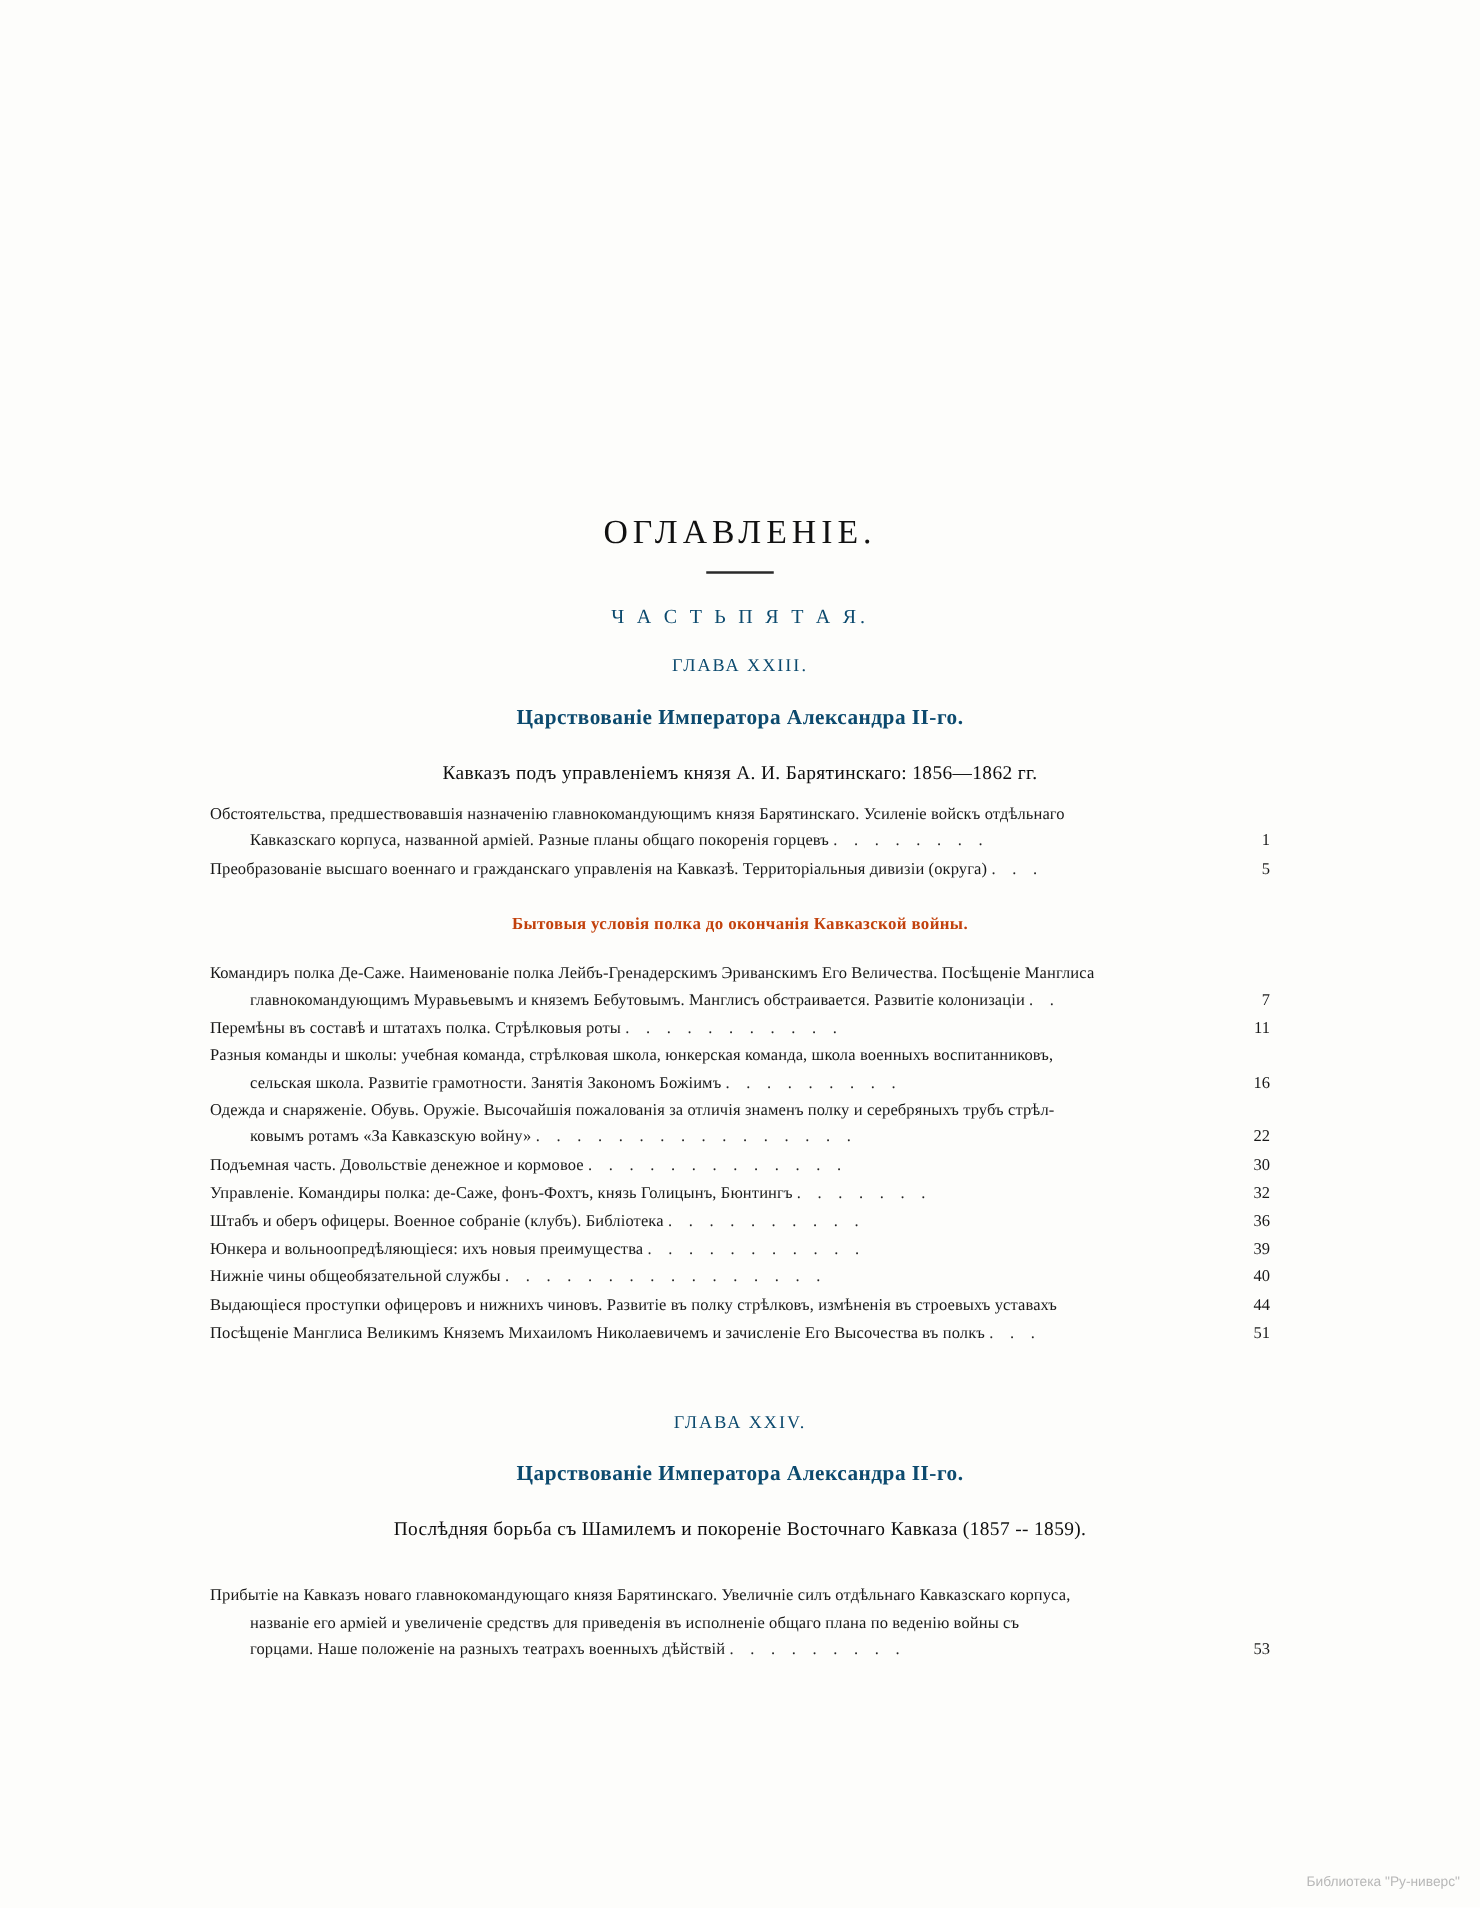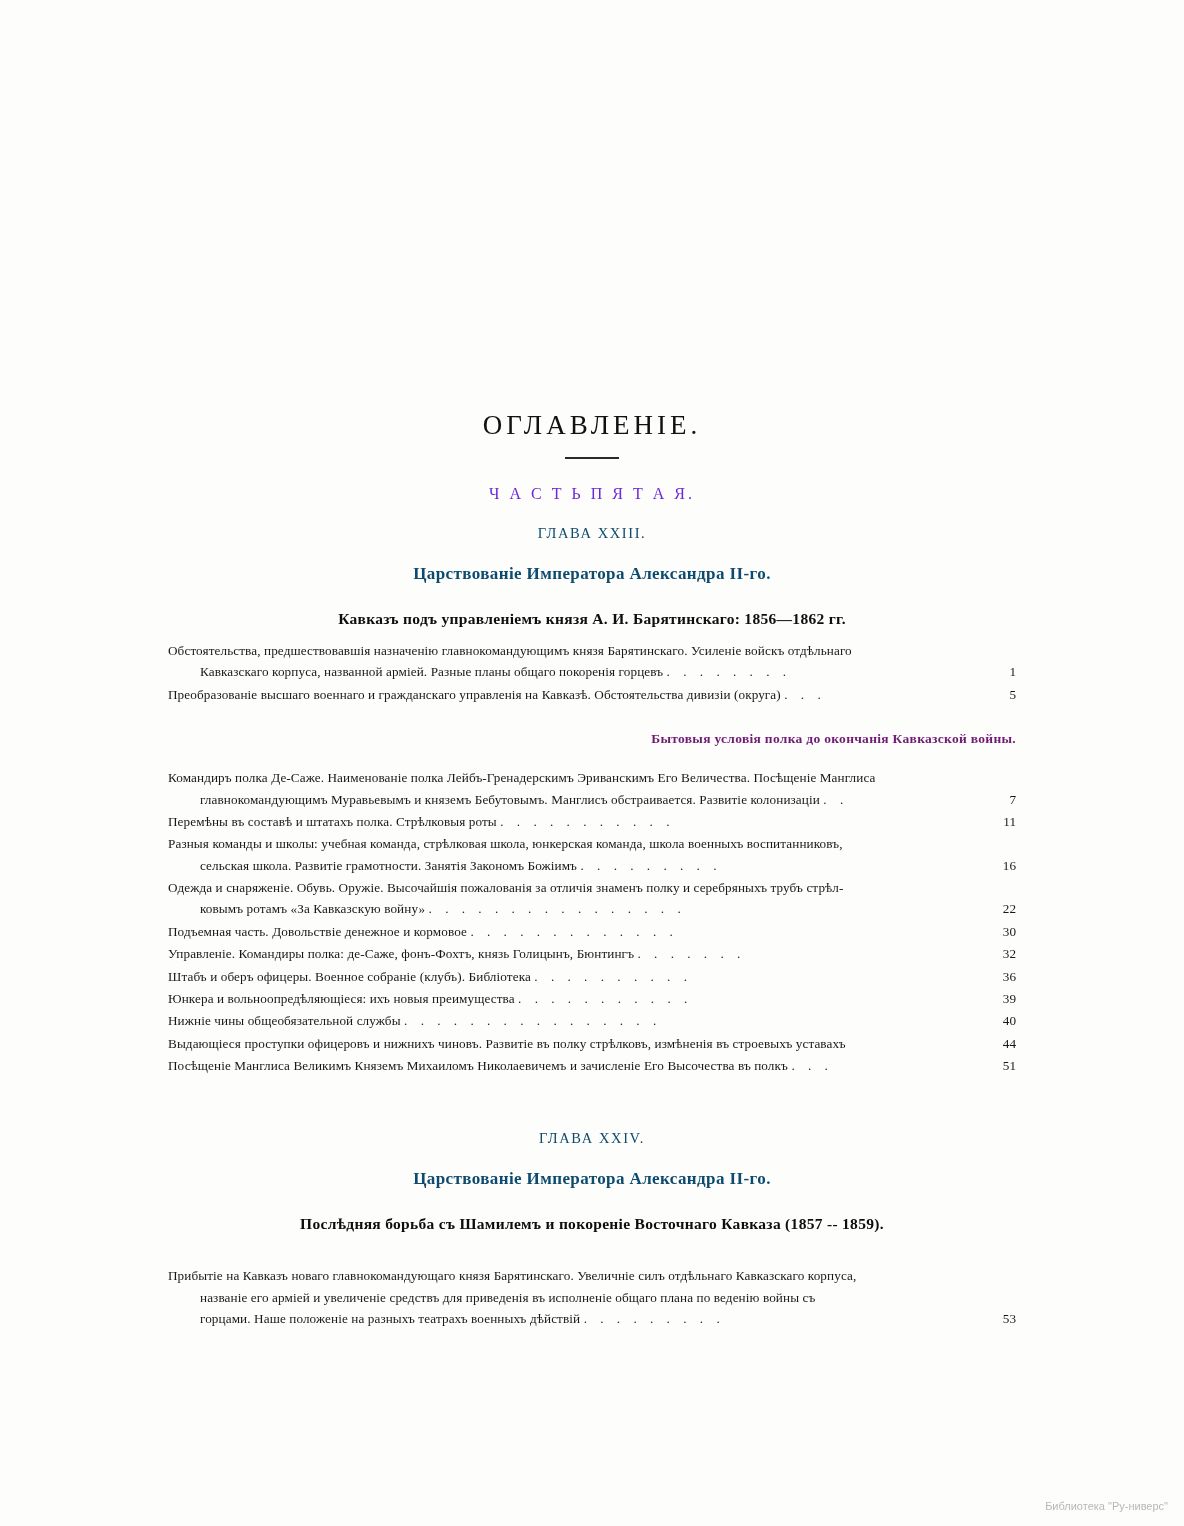--- a/index.html
+++ b/index.html
@@ -41,52 +41,52 @@
     width: 54px;
     height: 2px;
     background: #2a2a2a;
     margin: 0 auto 26px auto;
   }
   .part-title {
     text-align: center;
     font-size: 16px;
     letter-spacing: 3px;
     margin: 0 0 22px 0;
-    color: #6d28d9;
+    color: #0c4a6e;
   }
   .chapter-label {
     text-align: center;
     font-size: 14.5px;
     letter-spacing: 1.6px;
     margin: 0 0 22px 0;
     color: #0c4a6e;
   }
   .chapter-title {
     text-align: center;
     font-size: 17px;
     font-weight: bold;
     letter-spacing: 0.4px;
     margin: 0 0 26px 0;
     color: #0c4a6e;
   }
   .chapter-subtitle {
     text-align: center;
     font-size: 15.5px;
-    font-weight: bold;
+    font-weight: normal;
     letter-spacing: 0.3px;
     margin: 0 0 12px 0;
     color: #0e0e0e;
   }
   .section-head {
-    text-align: right;
+    text-align: center;
     font-size: 13.5px;
     font-weight: bold;
     letter-spacing: 0.3px;
     margin: 26px 0 20px 0;
-    color: #701a75;
+    color: #c2410c;
   }
   .col-head {
     text-align: right;
     font-size: 11.5px;
     letter-spacing: 1px;
     margin: 0 0 2px 0;
     padding-right: 2px;
     color: #1a1a1a;
   }
   
@@ -153,21 +153,21 @@
           <span>Обстоятельства, предшествовавшія назначенію главнокомандующимъ князя Барятинскаго. Усиленіе войскъ отдѣльнаго</span>
           <span class="cont">
             <span>Кавказскаго корпуса, названной арміей. Разные планы общаго покоренія горцевъ</span>
             <span class="dots">. . . . . . . .</span>
           </span>
         </span>
         <span class="page-no">1</span>
       </li>
       <li class="entry">
         <span class="text">
-          <span>Преобразованіе высшаго военнаго и гражданскаго управленія на Кавказѣ. Обстоятельства дивизіи (округа)</span>
+          <span>Преобразованіе высшаго военнаго и гражданскаго управленія на Кавказѣ. Территоріальныя дивизіи (округа)</span>
           <span class="dots">. . .</span>
         </span>
         <span class="page-no">5</span>
       </li>
     </ul>
 
     <div class="section-head">Бытовыя условія полка до окончанія Кавказской войны.</div>
 
     <ul class="toc-list">
 

